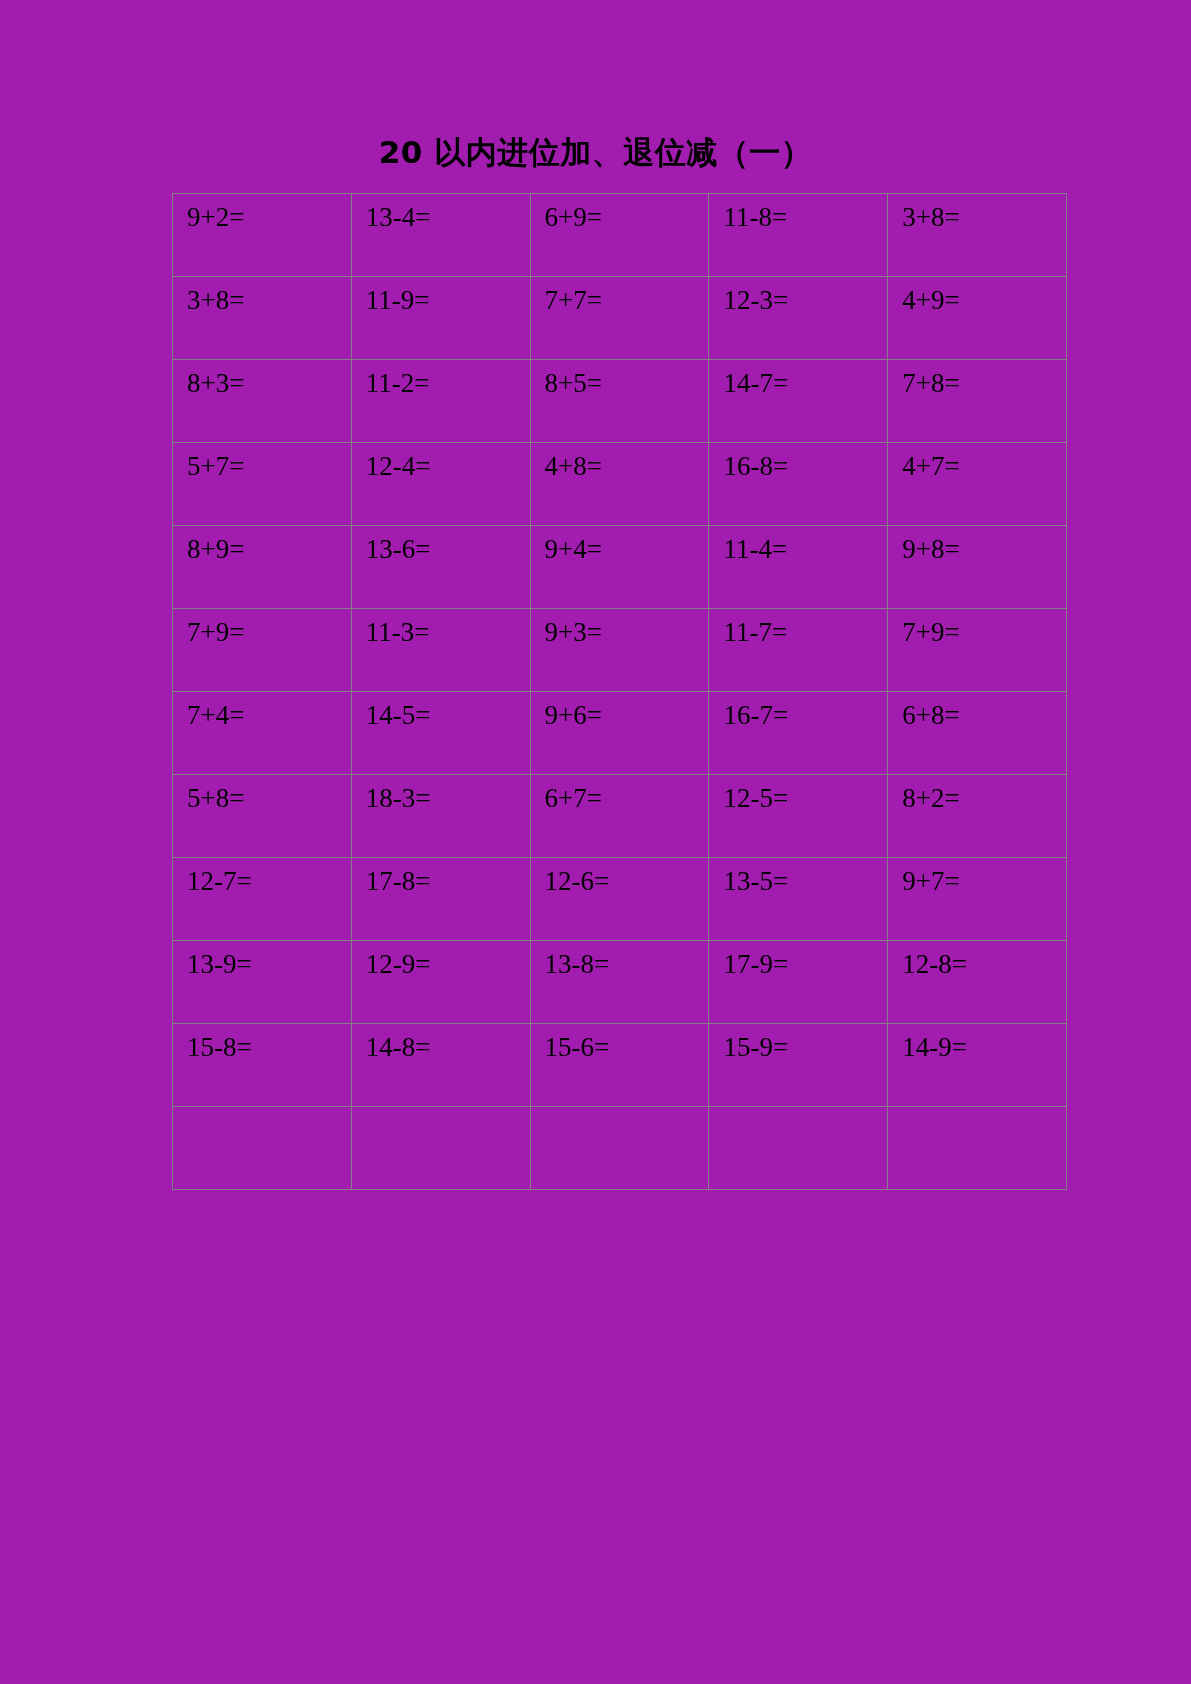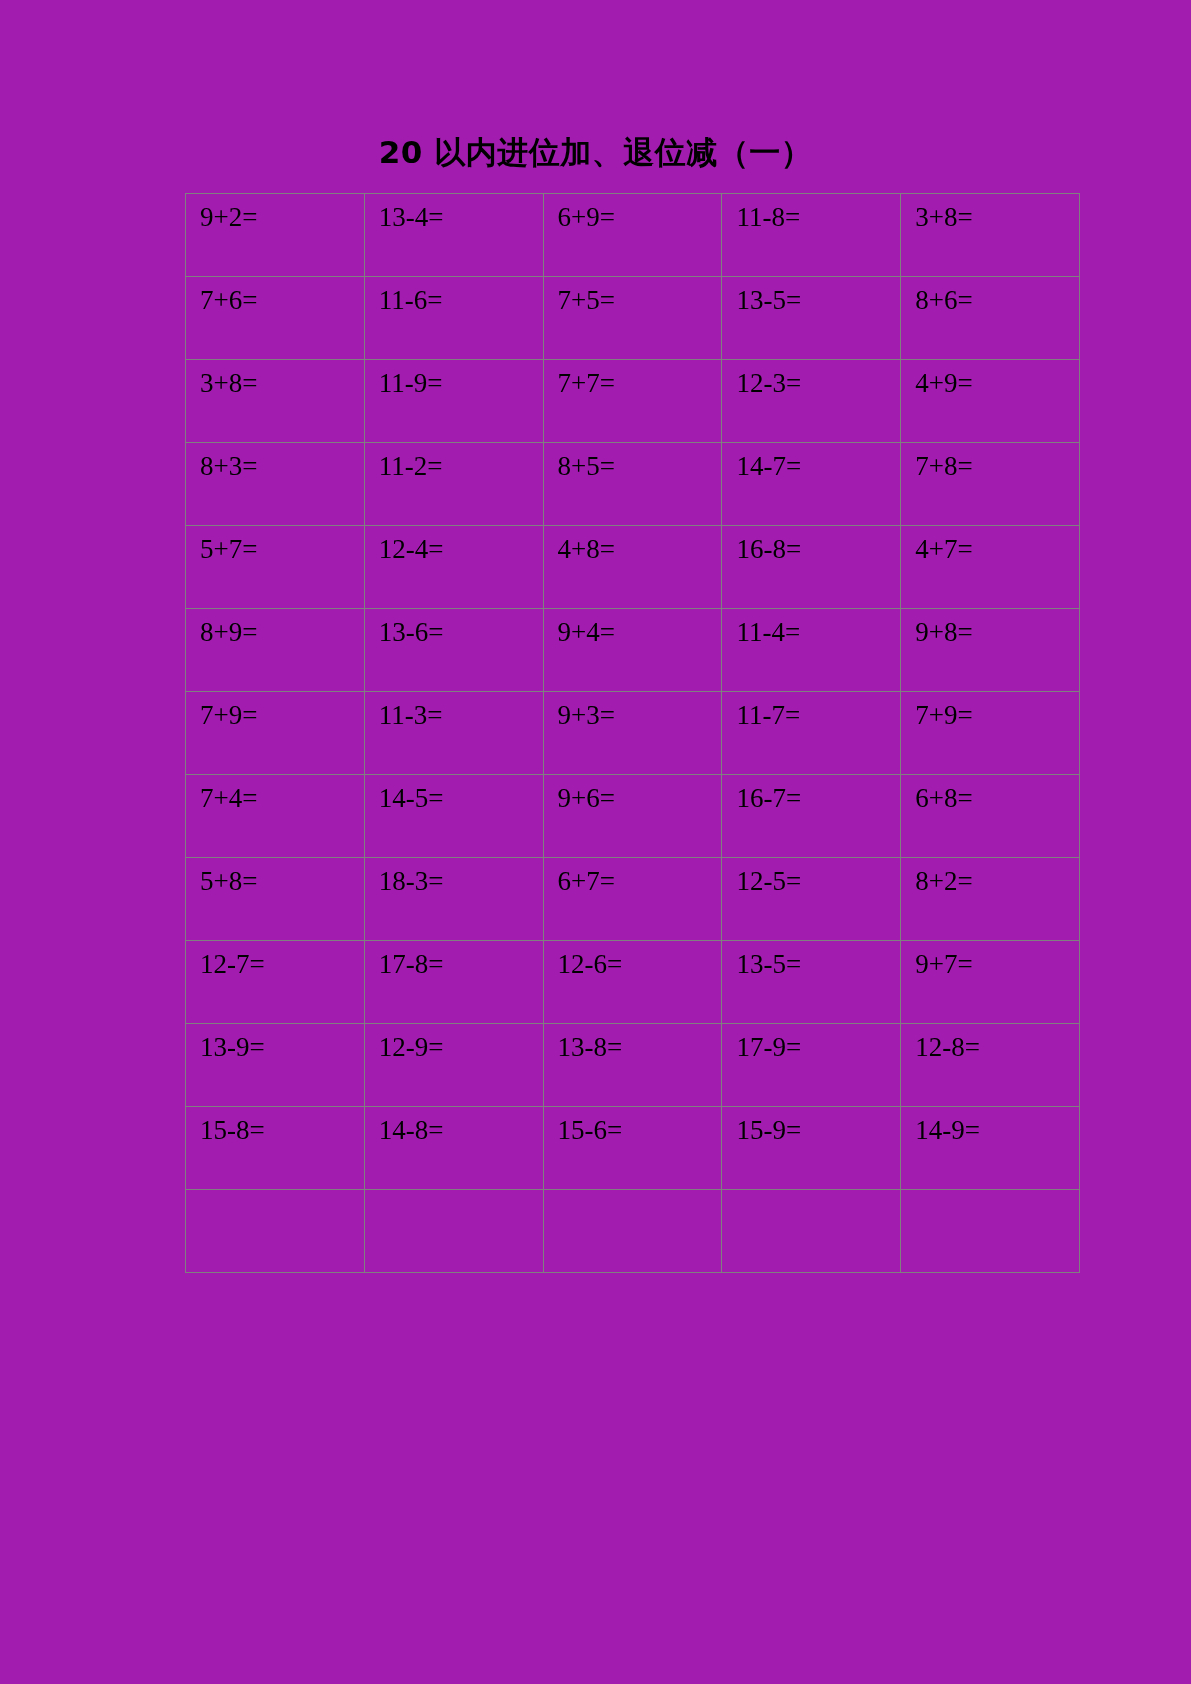--- a/index.html
+++ b/index.html
@@ -24,21 +24,21 @@
     font-family: "DejaVu Sans", "Liberation Sans", sans-serif;
     font-weight: bold;
     font-size: 31px;
     letter-spacing: 0.5px;
     color: #000000;
     white-space: nowrap;
   }
   .problems-table {
     position: absolute;
     top: 193px;
-    left: 185px;
+    left: 172px;
     width: 894px;
     border-collapse: collapse;
     table-layout: fixed;
     padding-left: 23px;
   }
   .problems-table td {
     width: 178.8px;
     height: 83px;
     border: 1px solid #808080;
     vertical-align: top;
@@ -62,27 +62,20 @@
   <div class="worksheet-title">20 以内进位加、退位减（一）</div>
 
   <table class="problems-table">
     <tbody>
         <tr>
           <td>9+2=</td>
           <td>13-4=</td>
           <td>6+9=</td>
           <td>11-8=</td>
           <td>3+8=</td>
-        </tr>
-        <tr>
-          <td>7+6=</td>
-          <td>11-6=</td>
-          <td>7+5=</td>
-          <td>13-5=</td>
-          <td>8+6=</td>
         </tr>
         <tr>
           <td>3+8=</td>
           <td>11-9=</td>
           <td>7+7=</td>
           <td>12-3=</td>
           <td>4+9=</td>
         </tr>
         <tr>
           <td>8+3=</td>

